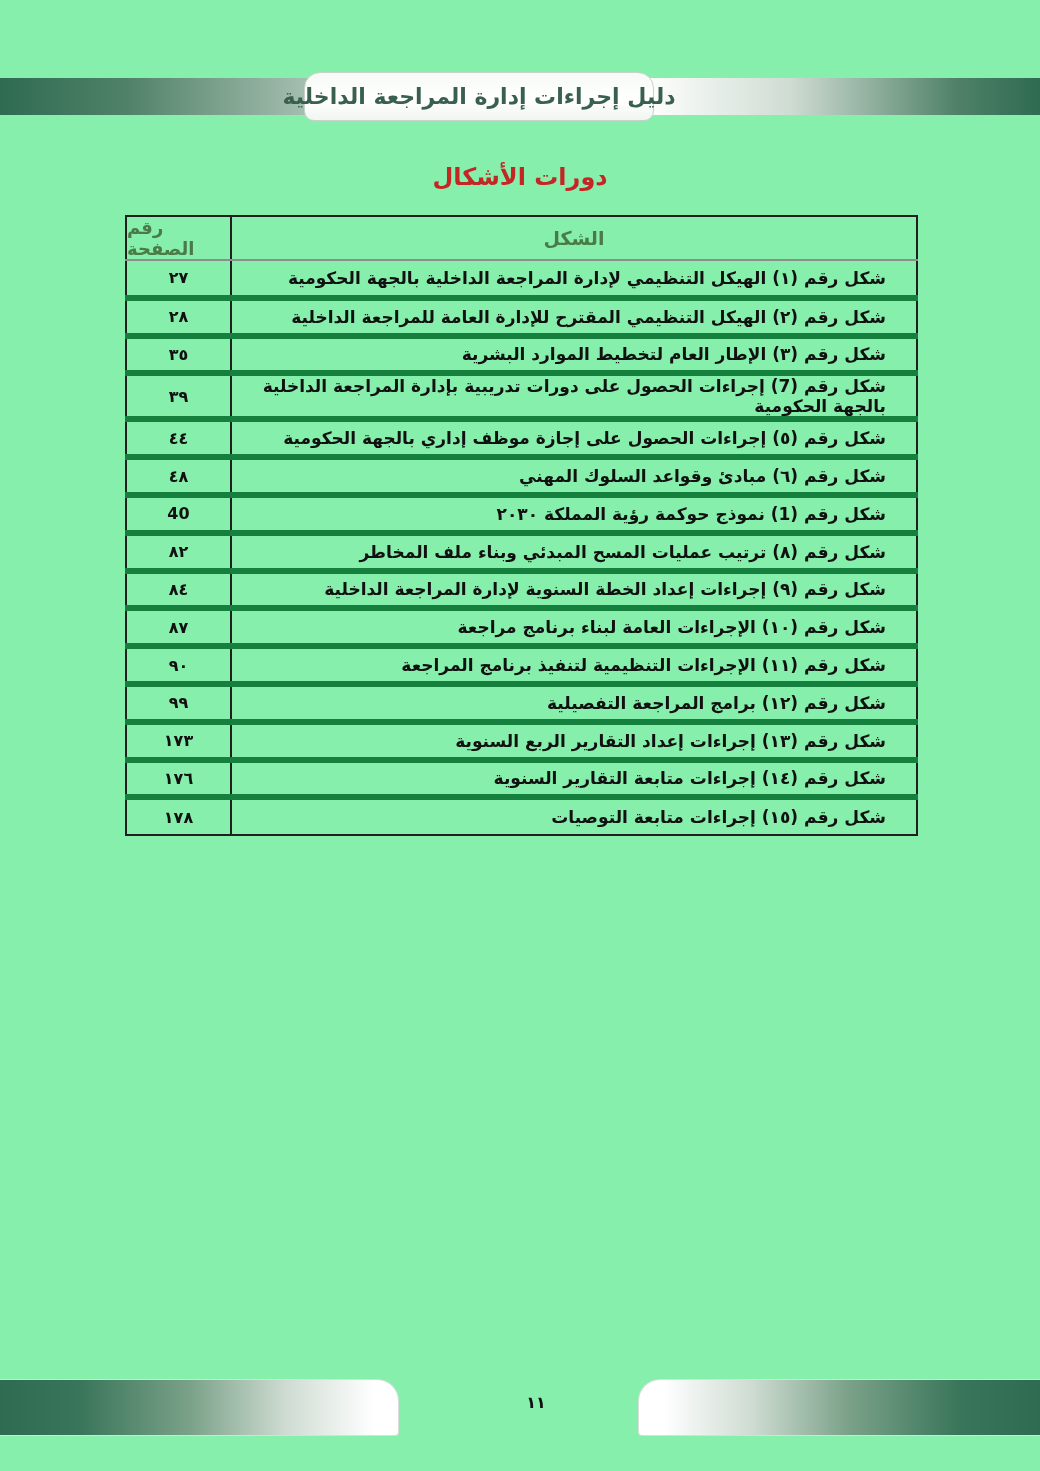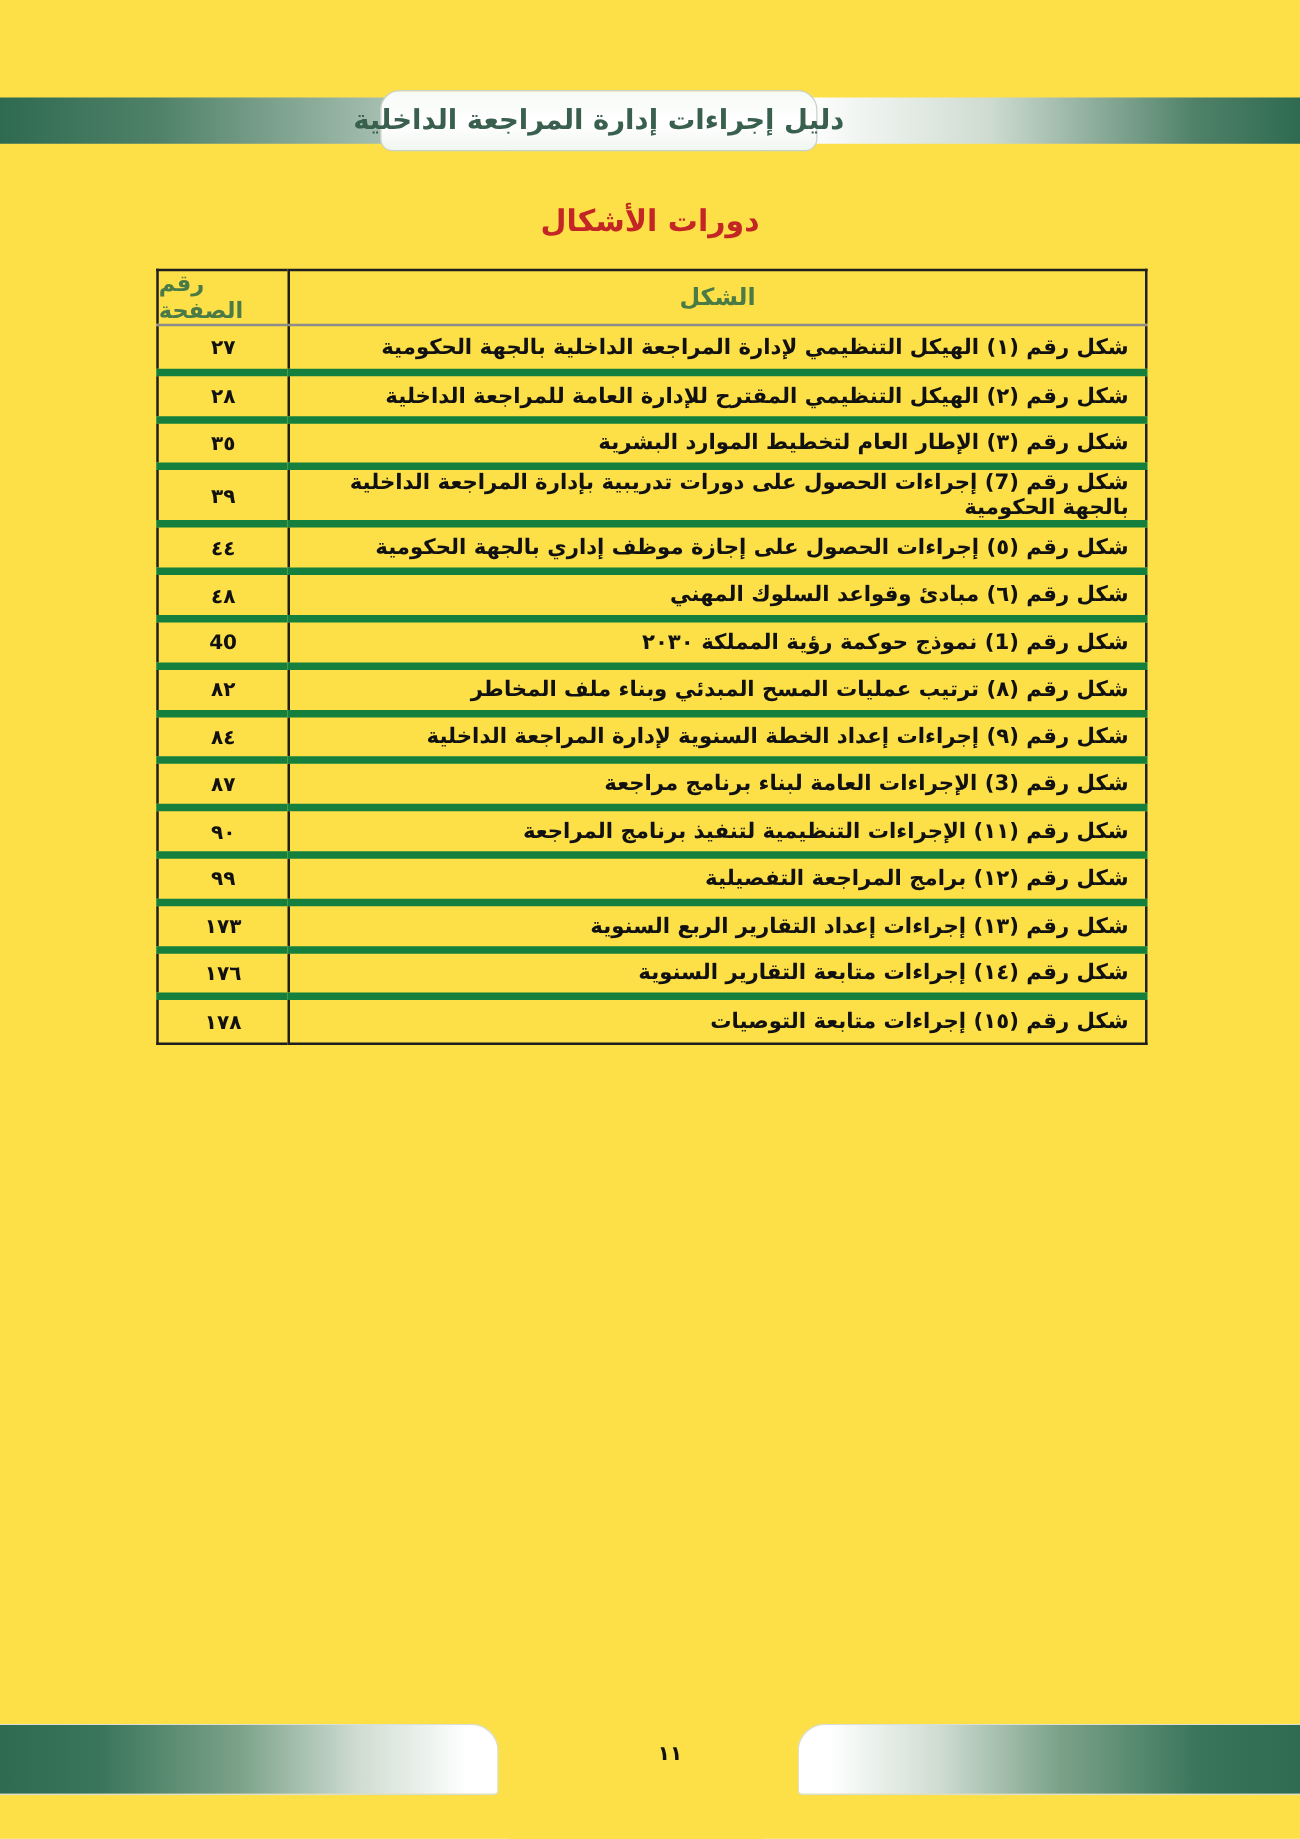--- a/index.html
+++ b/index.html
@@ -5,21 +5,21 @@
   :root{
     --green:#2e6b51;
     --red:#c42525;
     --header-text-green:#39604f;
     --table-header-green:#4a7a46;
   }
   *{box-sizing:border-box;margin:0;padding:0;}
   body{background:#fff;font-family:"DejaVu Sans",sans-serif;}
   .page{
     position:relative;width:1040px;height:1471px;margin:0 auto;
-    background:#fde047;overflow:hidden;direction:rtl;
+    background:#86efac;overflow:hidden;direction:rtl;
   }
   
   .header-bar{
     position:absolute;top:78px;left:0;width:1040px;height:37px;
     background:linear-gradient(to right,
       var(--green) 0%, #4f8168 12%, #cfdcd2 38%, #ffffff 50%,
       #ffffff 62%, #cfdcd2 76%, #4f8168 92%, var(--green) 100%);
   }
   .header-tab{
     position:absolute;top:72px;left:304px;width:350px;height:49px;
@@ -48,21 +48,21 @@
     height:31px;font-weight:bold;color:var(--table-header-green);
     border-bottom:2px solid #8c8c8c;vertical-align:middle;
   }
   .toc-table th.h-figure{font-size:19px;text-align:center;}
   .toc-table th.h-page{font-size:18px;text-align:left;}
   .toc-table td{
     height:37.8px;vertical-align:middle;color:#111;font-weight:bold;
   }
   .toc-table tbody tr + tr td{border-top:6px solid #15803d;}
   .cell-figure{
-    text-align:right;font-size:17px;padding:0 13px;
+    text-align:right;font-size:17px;padding:0 30px;
     border-left:2px solid #1f1f1f;
   }
   .toc-table th.h-figure{border-left:2px solid #1f1f1f;}
   .cell-page{text-align:center;font-size:16px;}
   
   .footer-left{
     position:absolute;top:1379px;left:0;width:399px;height:57px;
     border-radius:0 22px 4px 0;
     border:1px solid #d9ded9;border-left:none;
     background:linear-gradient(to right,
@@ -134,21 +134,21 @@
     </tr>
         <tr>
       <td class="cell-figure">شكل رقم (٨) ترتيب عمليات المسح المبدئي وبناء ملف المخاطر</td>
       <td class="cell-page">٨٢</td>
     </tr>
         <tr>
       <td class="cell-figure">شكل رقم (٩) إجراءات إعداد الخطة السنوية لإدارة المراجعة الداخلية</td>
       <td class="cell-page">٨٤</td>
     </tr>
         <tr>
-      <td class="cell-figure">شكل رقم (3) الإجراءات العامة لبناء برنامج مراجعة</td>
+      <td class="cell-figure">شكل رقم (١٠) الإجراءات العامة لبناء برنامج مراجعة</td>
       <td class="cell-page">٨٧</td>
     </tr>
         <tr>
       <td class="cell-figure">شكل رقم (١١) الإجراءات التنظيمية لتنفيذ برنامج المراجعة</td>
       <td class="cell-page">٩٠</td>
     </tr>
         <tr>
       <td class="cell-figure">شكل رقم (١٢) برامج المراجعة التفصيلية</td>
       <td class="cell-page">٩٩</td>
     </tr>

